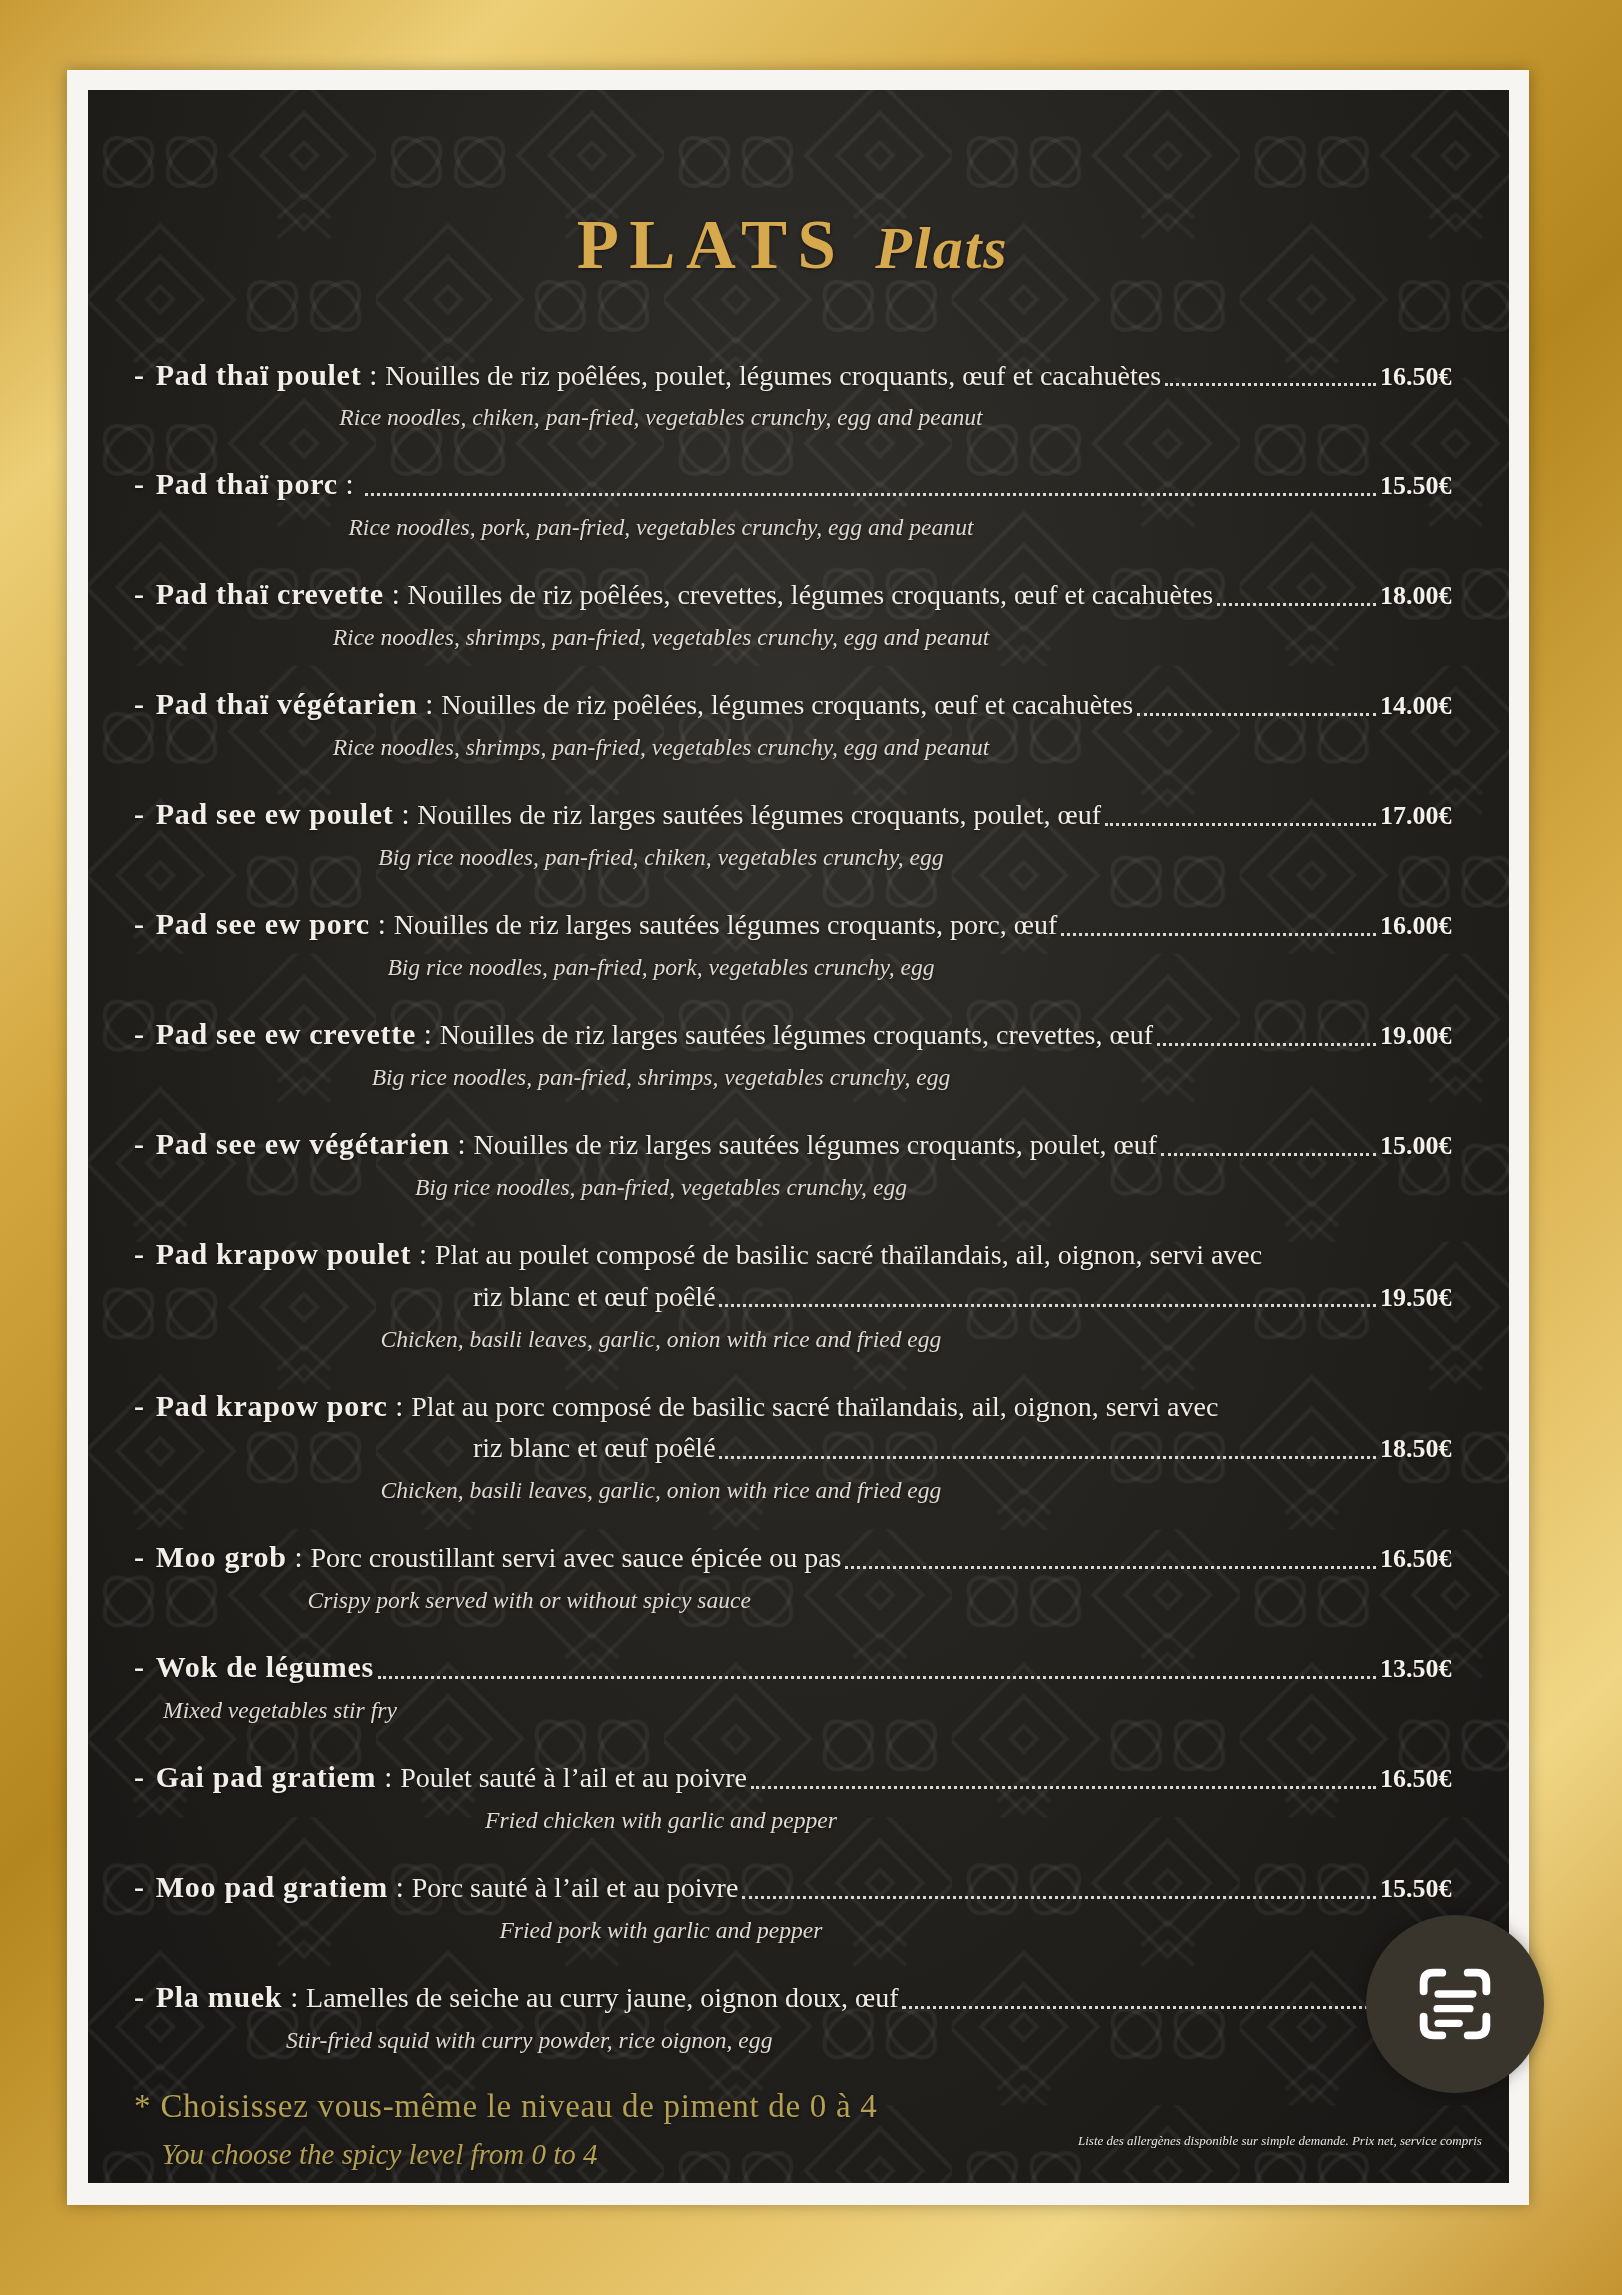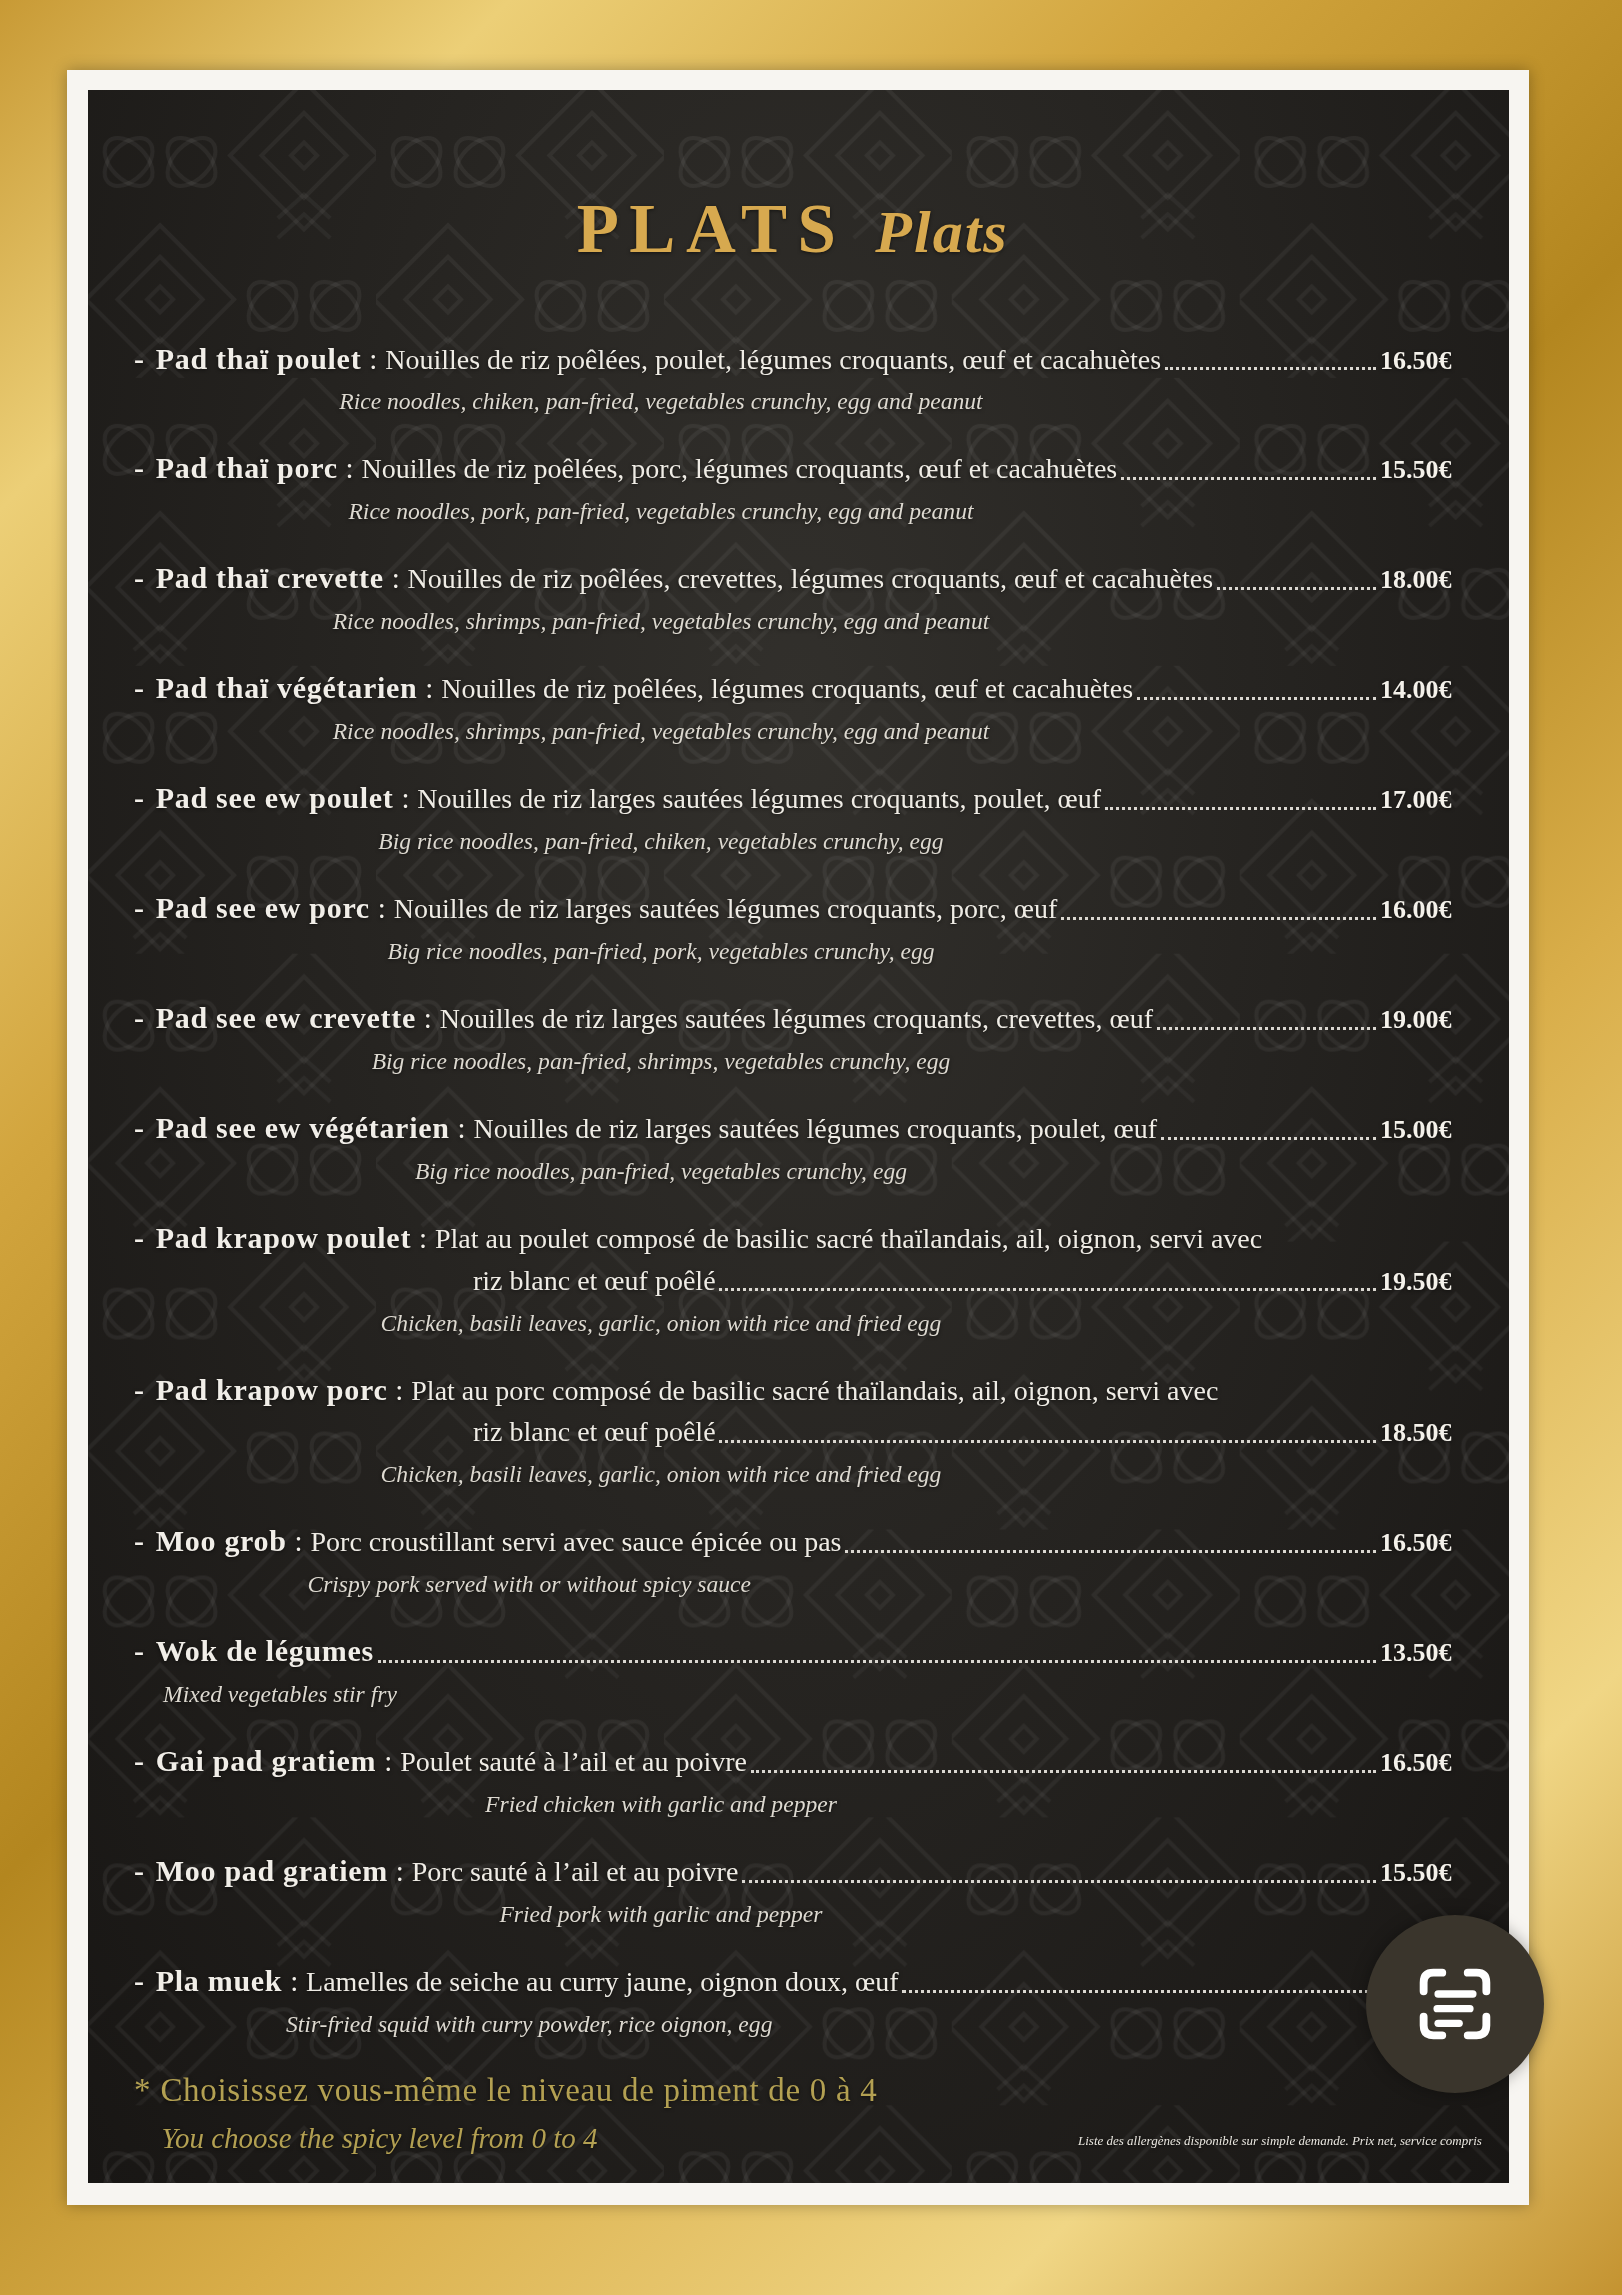--- a/index.html
+++ b/index.html
@@ -15,21 +15,21 @@
   .dark-panel{
     position:absolute;left:21px;top:19.6px;right:19.6px;bottom:21.6px;
     background:radial-gradient(ellipse at 50% 30%, #32302c 0%, #262421 45%, #181614 100%);
     overflow:hidden;
   }
   .pattern-svg{position:absolute;left:0;top:0;width:100%;height:100%;z-index:1;}
   .content{
     position:relative;z-index:2;padding:97px 58px 0 46px;
     text-shadow:0 1.3px 3.9px rgba(0,0,0,.55);
   }
-  .title{text-align:center;margin:0 0 52px 0;line-height:85px;}
+  .title{text-align:center;margin:16px 0 52px 0;line-height:85px;}
   .title-main{font-size:69px;font-weight:bold;letter-spacing:10.5px;color:#d7a94f;}
   .title-sub{font-style:italic;font-size:60px;color:#d7a94f;margin-left:23.6px;letter-spacing:2px;}
 
   .item{margin-bottom:33px;}
   .line1,.line2{display:flex;align-items:baseline;line-height:38px;}
   .bullet{font-weight:bold;font-size:30px;color:#f1eee8;margin-right:11.8px;}
   .name{font-weight:bold;font-size:30px;color:#f1eee8;white-space:nowrap;letter-spacing:0.7px;}
   .colon{font-size:29px;color:#f1eee8;margin:0 7.9px;}
   .desc{font-size:28px;color:#efece5;}
   .leader{
@@ -104,21 +104,20 @@
               <span class="leader"></span>
               <span class="price">16.50€</span>
             </div>
             <div class="item-sub sub-center">Rice noodles, chiken, pan-fried, vegetables crunchy, egg and peanut</div>
           </div>
           <div class="item">
             <div class="line1">
               <span class="bullet">-</span>
               <span class="name">Pad thaï porc</span>
               <span class="colon">:</span>
-              <span class="desc">Nouilles de riz poêlées, porc, légumes croquants, œuf et cacahuètes</span>
               <span class="leader"></span>
               <span class="price">15.50€</span>
             </div>
             <div class="item-sub sub-center">Rice noodles, pork, pan-fried, vegetables crunchy, egg and peanut</div>
           </div>
           <div class="item">
             <div class="line1">
               <span class="bullet">-</span>
               <span class="name">Pad thaï crevette</span>
               <span class="colon">:</span>

